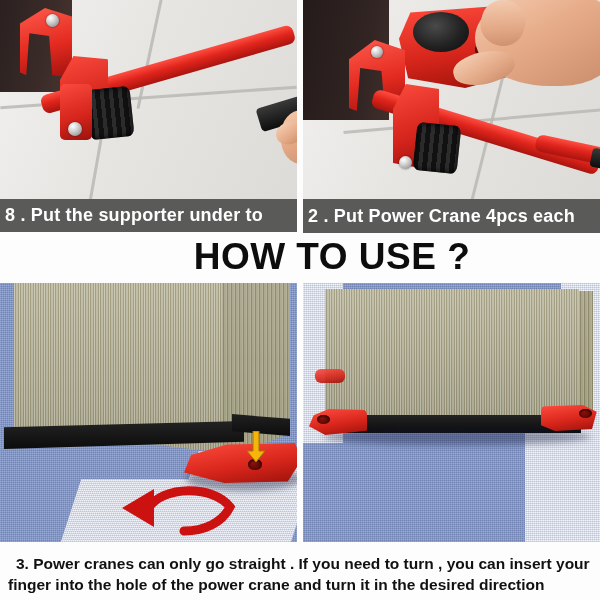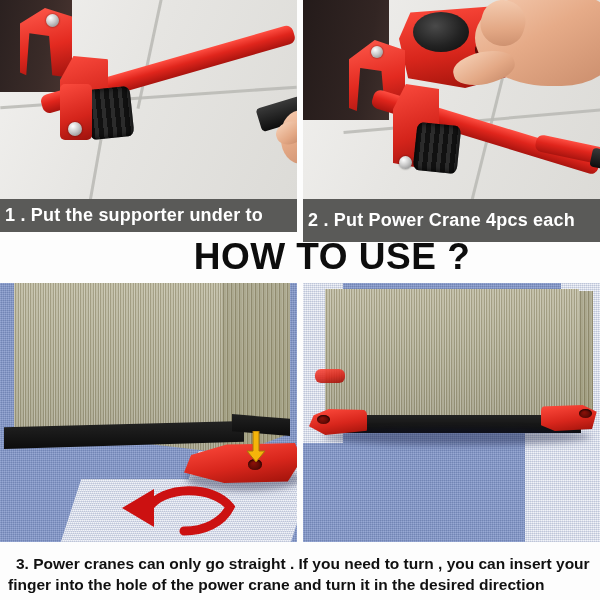--- a/index.html
+++ b/index.html
@@ -152,23 +152,23 @@
 
     <div class="redbar" style="left:232px;top:142px;width:80px;height:17px;transform:rotate(12deg);"></div>
     <div class="blackgrip" style="left:288px;top:150px;width:26px;height:19px;transform:rotate(12deg);"></div>
 
     <div class="hand" style="left:172px;top:-6px;width:140px;height:92px;border-radius:50% 35% 40% 55%;"></div>
     <div class="finger" style="left:150px;top:52px;width:62px;height:32px;transform:rotate(-12deg);"></div>
     <div class="finger" style="left:178px;top:0px;width:44px;height:46px;transform:rotate(16deg);"></div>
   </div>
 
   <div class="capbar" style="left:0;top:199px;width:297px;height:33px;">
-    <span>1 . Put the supporter under to</span>
-  </div>
-  <div class="capbar" style="left:303px;top:199px;width:297px;height:43px;text-align:right;">
+    <span>8 . Put the supporter under to</span>
+  </div>
+  <div class="capbar" style="left:303px;top:199px;width:297px;height:34px;text-align:right;">
     <span>2 . Put Power Crane 4pcs each</span>
   </div>
 
   <div class="title" style="left:0;top:236px;padding-left:32px;">HOW TO USE ?</div>
 
   <div class="photo" style="left:0;top:283px;width:297px;height:259px;">
     <div class="carpet"></div>
     <div class="carpetlight" style="left:70px;top:196px;width:230px;height:70px;transform:skewX(-18deg);"></div>
     <div class="carpetlight" style="left:188px;top:168px;width:120px;height:60px;transform:skewX(-20deg);"></div>
 

